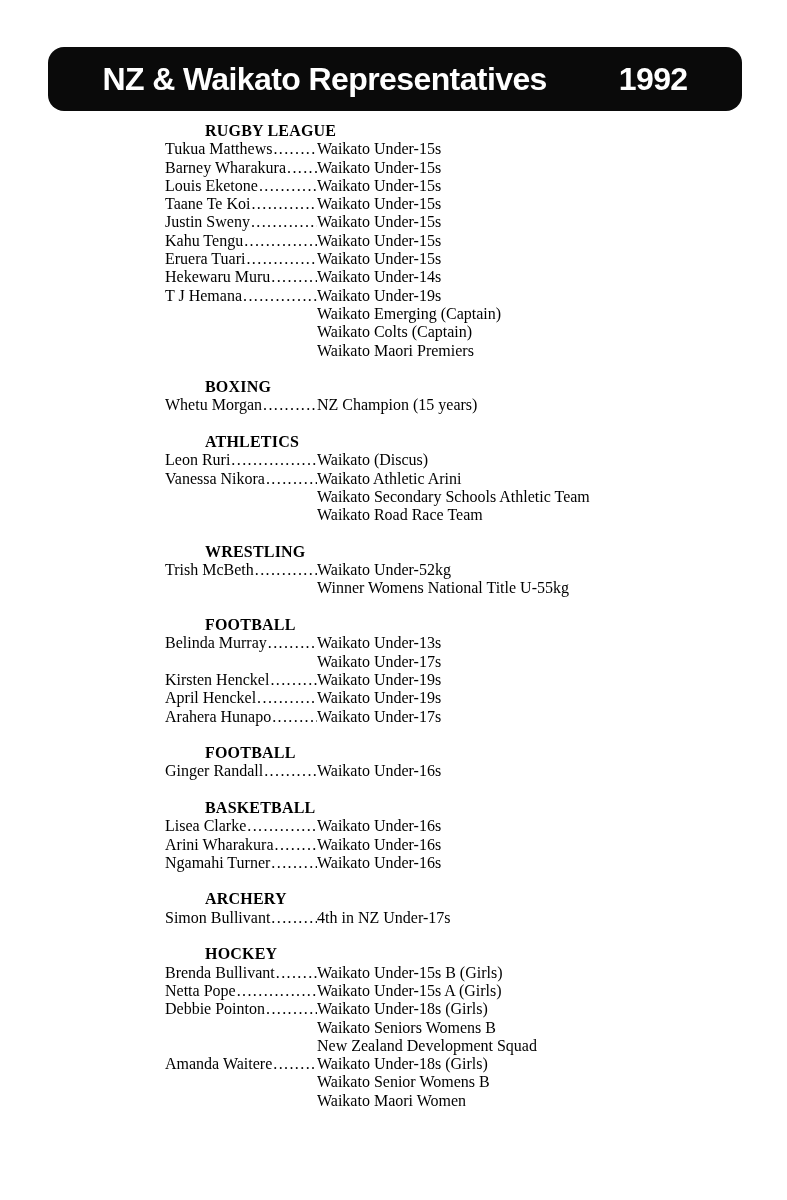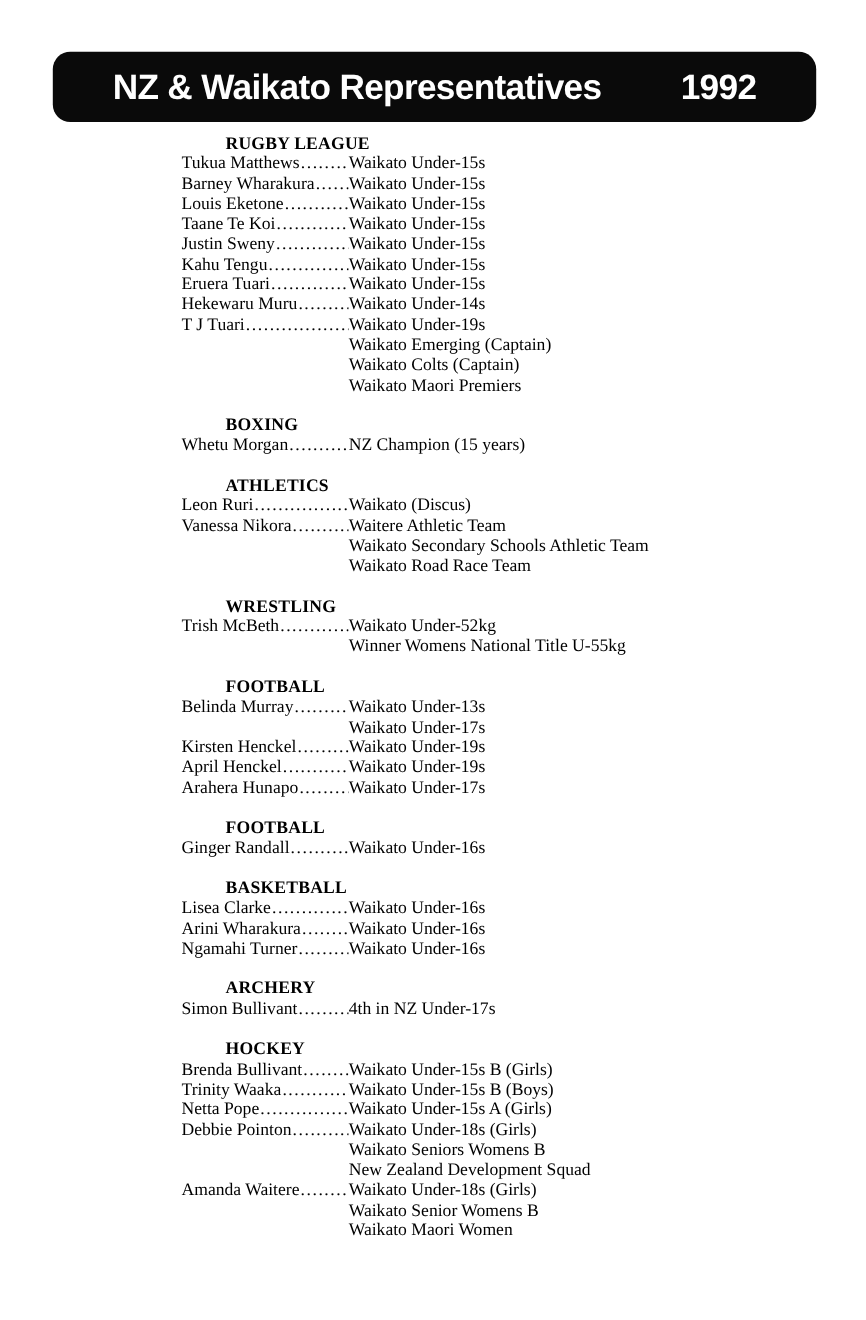--- a/index.html
+++ b/index.html
@@ -132,21 +132,21 @@
       </div>
       <div class="row">
         <span class="name-cell">
           <span class="name-text">Hekewaru Muru</span>
           <span class="dots"></span>
         </span>
         <span class="achievement">Waikato Under-14s</span>
       </div>
       <div class="row">
         <span class="name-cell">
-          <span class="name-text">T J Tuari</span>
+          <span class="name-text">T J Hemana</span>
           <span class="dots"></span>
         </span>
         <span class="achievement">Waikato Under-19s</span>
       </div>
       <div class="row">
         <span class="name-cell"></span>
         <span class="achievement">Waikato Emerging (Captain)</span>
       </div>
       <div class="row">
         <span class="name-cell"></span>
@@ -174,21 +174,21 @@
           <span class="name-text">Leon Ruri</span>
           <span class="dots"></span>
         </span>
         <span class="achievement">Waikato (Discus)</span>
       </div>
       <div class="row">
         <span class="name-cell">
           <span class="name-text">Vanessa Nikora</span>
           <span class="dots"></span>
         </span>
-        <span class="achievement">Waitere Athletic Team</span>
+        <span class="achievement">Waikato Athletic Arini</span>
       </div>
       <div class="row">
         <span class="name-cell"></span>
         <span class="achievement">Waikato Secondary Schools Athletic Team</span>
       </div>
       <div class="row">
         <span class="name-cell"></span>
         <span class="achievement">Waikato Road Race Team</span>
       </div>
     </section>
@@ -286,27 +286,20 @@
       </div>
     </section>
     <section class="sport-section">
       <div class="sport-heading">HOCKEY</div>
       <div class="row">
         <span class="name-cell">
           <span class="name-text">Brenda Bullivant</span>
           <span class="dots"></span>
         </span>
         <span class="achievement">Waikato Under-15s B (Girls)</span>
-      </div>
-      <div class="row">
-        <span class="name-cell">
-          <span class="name-text">Trinity Waaka</span>
-          <span class="dots"></span>
-        </span>
-        <span class="achievement">Waikato Under-15s B (Boys)</span>
       </div>
       <div class="row">
         <span class="name-cell">
           <span class="name-text">Netta Pope</span>
           <span class="dots"></span>
         </span>
         <span class="achievement">Waikato Under-15s A (Girls)</span>
       </div>
       <div class="row">
         <span class="name-cell">

